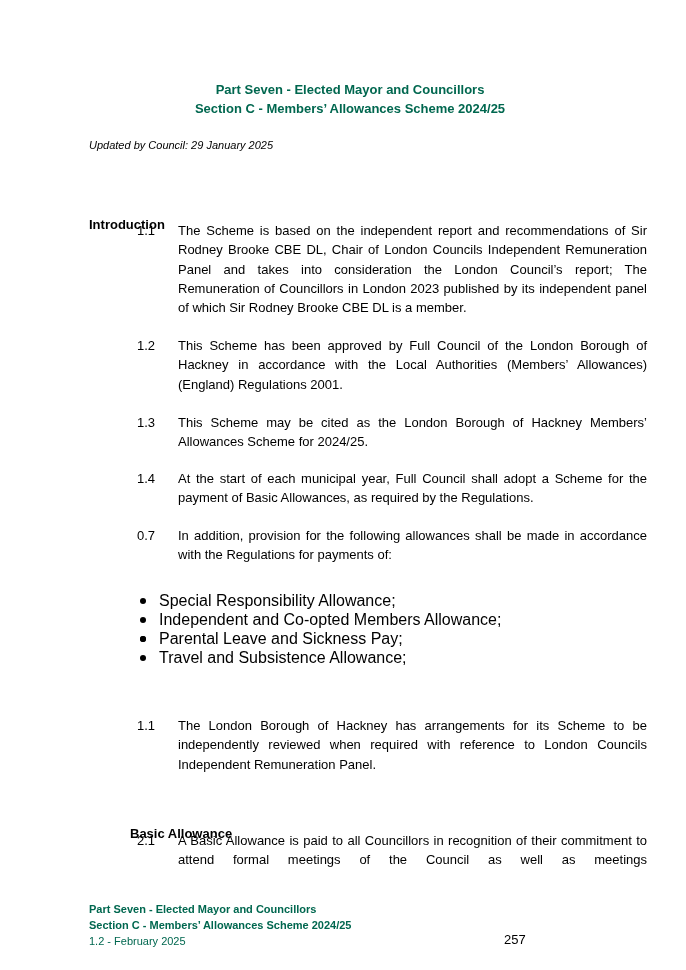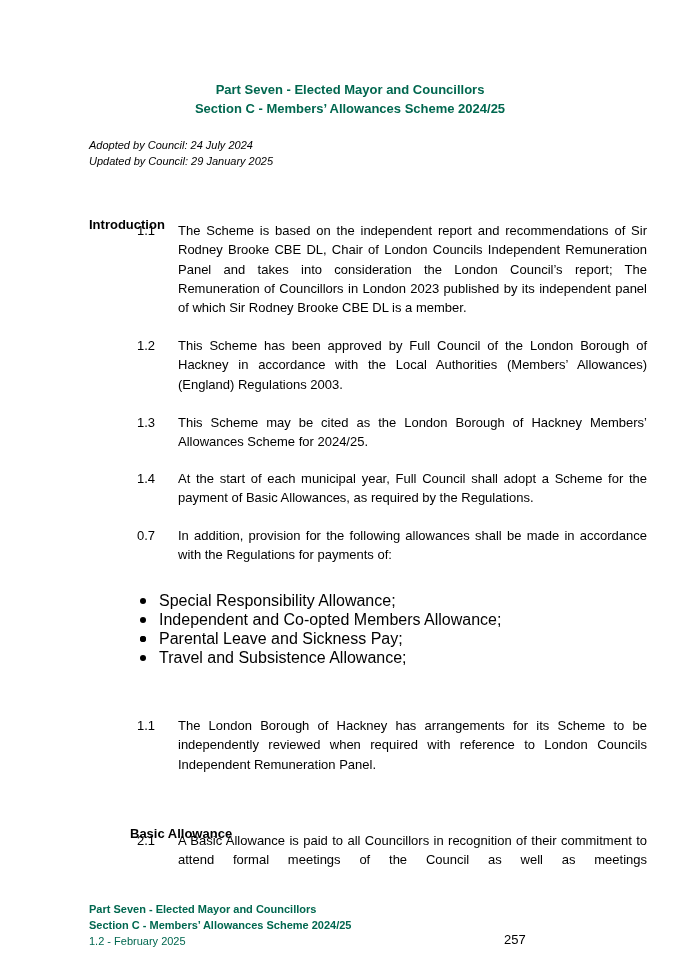--- a/index.html
+++ b/index.html
@@ -113,34 +113,33 @@
 <body>
 
 <div class="page">
 
   <div class="header">
     <div>Part Seven - Elected Mayor and Councillors</div>
     <div>Section C - Members’ Allowances Scheme 2024/25</div>
   </div>
 
   <div class="meta">
-    <div>Adopted by Council: 24 July 2024</div>
     <div>Updated by Council: 29 January 2025</div>
   </div>
 
   <div class="heading" style="left:89px; top:184px;">Introduction</div>
 
   <div class="para" style="top:221px;">
     <span class="num">1.1</span>
     <div class="text">The Scheme is based on the independent report and recommendations of Sir Rodney Brooke CBE DL, Chair of London Councils Independent Remuneration Panel and takes into consideration the London Council’s report; The Remuneration of Councillors in London 2023 published by its independent panel of which Sir Rodney Brooke CBE DL is a member.</div>
   </div>
 
   <div class="para" style="top:336px;">
     <span class="num">1.2</span>
-    <div class="text">This Scheme has been approved by Full Council of the London Borough of Hackney in accordance with the Local Authorities (Members’ Allowances) (England) Regulations 2003.</div>
+    <div class="text">This Scheme has been approved by Full Council of the London Borough of Hackney in accordance with the Local Authorities (Members’ Allowances) (England) Regulations 2001.</div>
   </div>
 
   <div class="para" style="top:413px;">
     <span class="num">1.3</span>
     <div class="text">This Scheme may be cited as the London Borough of Hackney Members’ Allowances Scheme for 2024/25.</div>
   </div>
 
   <div class="para" style="top:469px;">
     <span class="num">1.4</span>
     <div class="text">At the start of each municipal year, Full Council shall adopt a Scheme for the payment of Basic Allowances, as required by the Regulations.</div>

